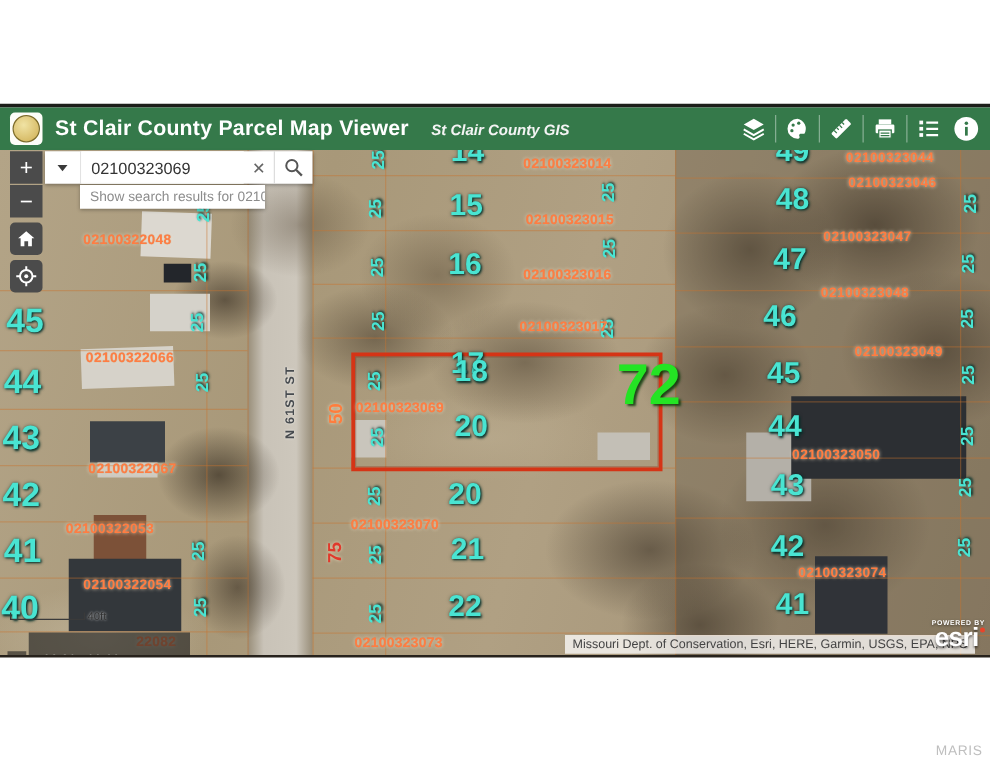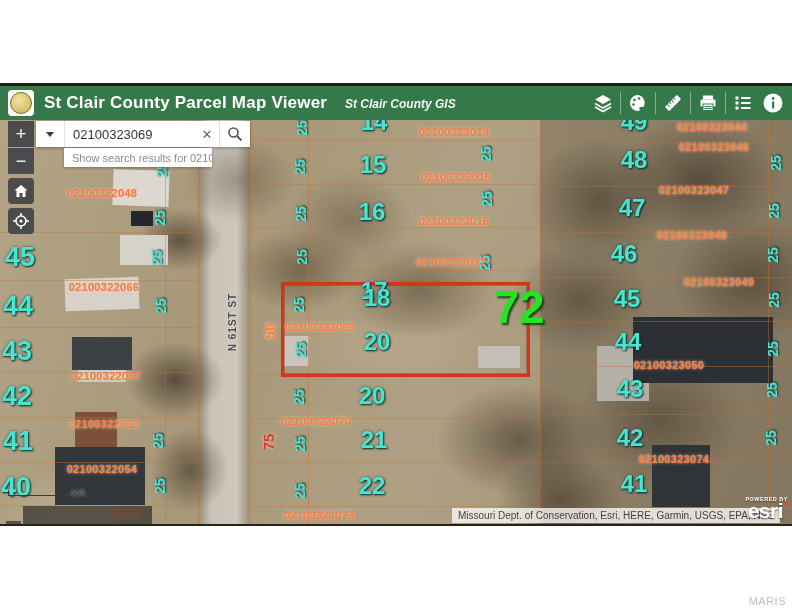--- a/index.html
+++ b/index.html
@@ -259,21 +259,21 @@
         <span class="ml dim" style="left: 773px; top: 135px; transform: translate(-50%, -50%) rotate(-90deg);">25</span>
         <span class="ml dim" style="left: 774px; top: 180px; transform: translate(-50%, -50%) rotate(-90deg);">25</span>
         <span class="ml dim" style="left: 773px; top: 229px; transform: translate(-50%, -50%) rotate(-90deg);">25</span>
         <span class="ml dim" style="left: 772px; top: 270px; transform: translate(-50%, -50%) rotate(-90deg);">25</span>
         <span class="ml dim" style="left: 771px; top: 318px; transform: translate(-50%, -50%) rotate(-90deg);">25</span>
         <span class="ml dim o" style="left: 269px; top: 211px; font-size: 15px; transform: translate(-50%, -50%) rotate(-90deg);">50</span>
         <span class="ml dim r" style="left: 268px; top: 322px; font-size: 15px; transform: translate(-50%, -50%) rotate(-90deg);">75</span>
         <span class="ml pid" style="left: 102px; top: 73px;">02100322048</span>
         <span class="ml pid" style="left: 104px; top: 167px;">02100322066</span>
         <span class="ml pid" style="left: 106px; top: 256px;">02100322067</span>
-        <span class="ml pid" style="left: 104px; top: 304px;">02100322053</span>
+        <span class="ml pid" style="left: 88px; top: 304px;">02100322053</span>
         <span class="ml pid" style="left: 102px; top: 349px;">02100322054</span>
         <span class="ml pid" style="left: 125px; top: 394px;">22082</span>
         <span class="ml pid" style="left: 454px; top: 12px;">02100323014</span>
         <span class="ml pid" style="left: 456px; top: 57px;">02100323015</span>
         <span class="ml pid" style="left: 454px; top: 101px;">02100323016</span>
         <span class="ml pid" style="left: 451px; top: 142px;">02100323017</span>
         <span class="ml pid" style="left: 712px; top: 7px;">02100323044</span>
         <span class="ml pid" style="left: 714px; top: 27px;">02100323046</span>
         <span class="ml pid" style="left: 694px; top: 70px;">02100323047</span>
         <span class="ml pid" style="left: 692px; top: 115px;">02100323048</span>

